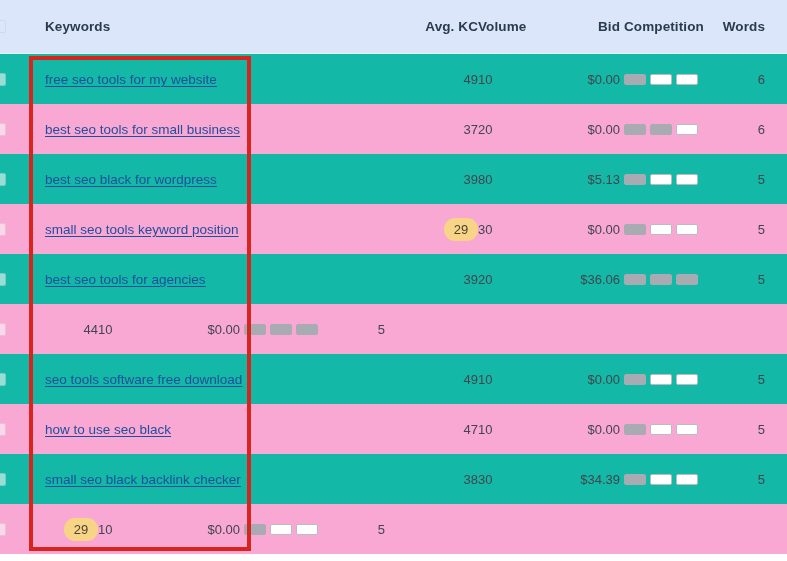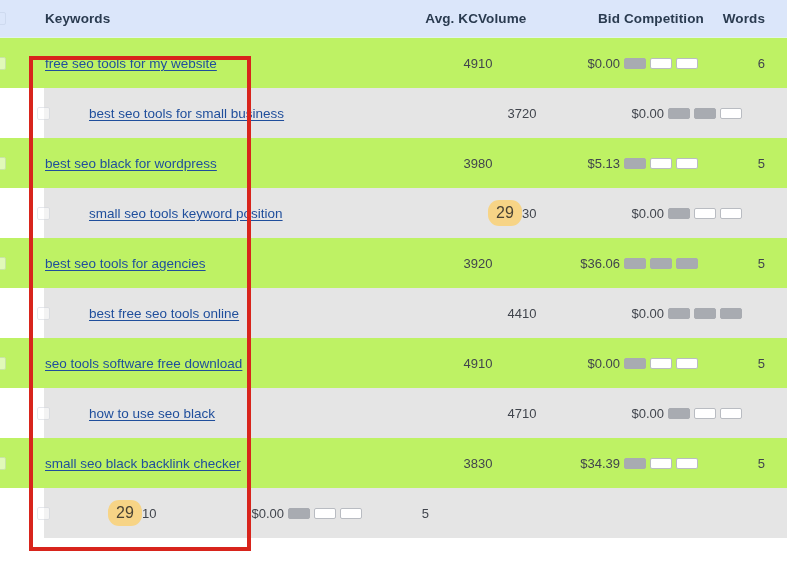--- a/index.html
+++ b/index.html
@@ -15,21 +15,21 @@
   .table-wrap {
     position: relative;
     width: 787px;
     height: 561px;
   }
 
   
   .thead {
     display: flex;
     align-items: center;
-    height: 38px;
+    height: 54px;
     background: #dbe6fa;
     border-bottom: 1px solid #e3f2ef;
   }
   .thead .th {
     font-size: 13.5px;
     font-weight: bold;
     color: #2a3b50;
     letter-spacing: .1px;
     white-space: nowrap;
   }
@@ -43,23 +43,23 @@
   .c-comp    { width: 97px;  flex: 0 0 97px;  padding-left: 4px; }
   .c-words   { width: 48px;  flex: 0 0 48px;  text-align: right; }
 
   
   .tbody { position: relative; }
 
   .trow {
     display: flex;
     align-items: center;
     height: 50px;
-    background: #bef264;
-  }
-  .trow.alt { background: #e5e5e5; margin-left: 44px; }
+    background: #14b8a6;
+  }
+  .trow.alt { background: #f9a8d4; }
 
   .kw-link {
     font-size: 13.5px;
     color: #1f4e9c;
     text-decoration: underline;
     text-underline-offset: 2px;
     cursor: pointer;
     white-space: nowrap;
   }
 
@@ -75,21 +75,21 @@
     align-items: center;
   }
   .kc-plain { font-size: 13px; color: #41454d; }
   .kc-badge {
     display: inline-block;
     min-width: 34px;
     padding: 4px 8px;
     border-radius: 11px;
     background: #f7d486;
     color: #4a4334;
-    font-size: 16px;
+    font-size: 13px;
     text-align: center;
   }
 
   
   .comp-bar {
     display: flex;
     gap: 4px;
     align-items: center;
   }
   .seg {
@@ -238,21 +238,20 @@
             <div class="seg on"></div>
             <div class="seg on"></div>
           </div>
         </div>
         <div class="c-words num">5</div>
       </div>
       <div class="trow alt">
         <div class="c-check">
           <div class="chk-stub"></div>
         </div>
-        <div class="c-keyword"><span class="kw-link">best free seo tools online</span></div>
         <div class="c-kc kc-cell">
           <span class="kc-plain">44</span>
         </div>
         <div class="c-vol num">10</div>
         <div class="c-bid num">$0.00</div>
         <div class="c-comp">
           <div class="comp-bar">
             <div class="seg on"></div>
             <div class="seg on"></div>
             <div class="seg on"></div>

